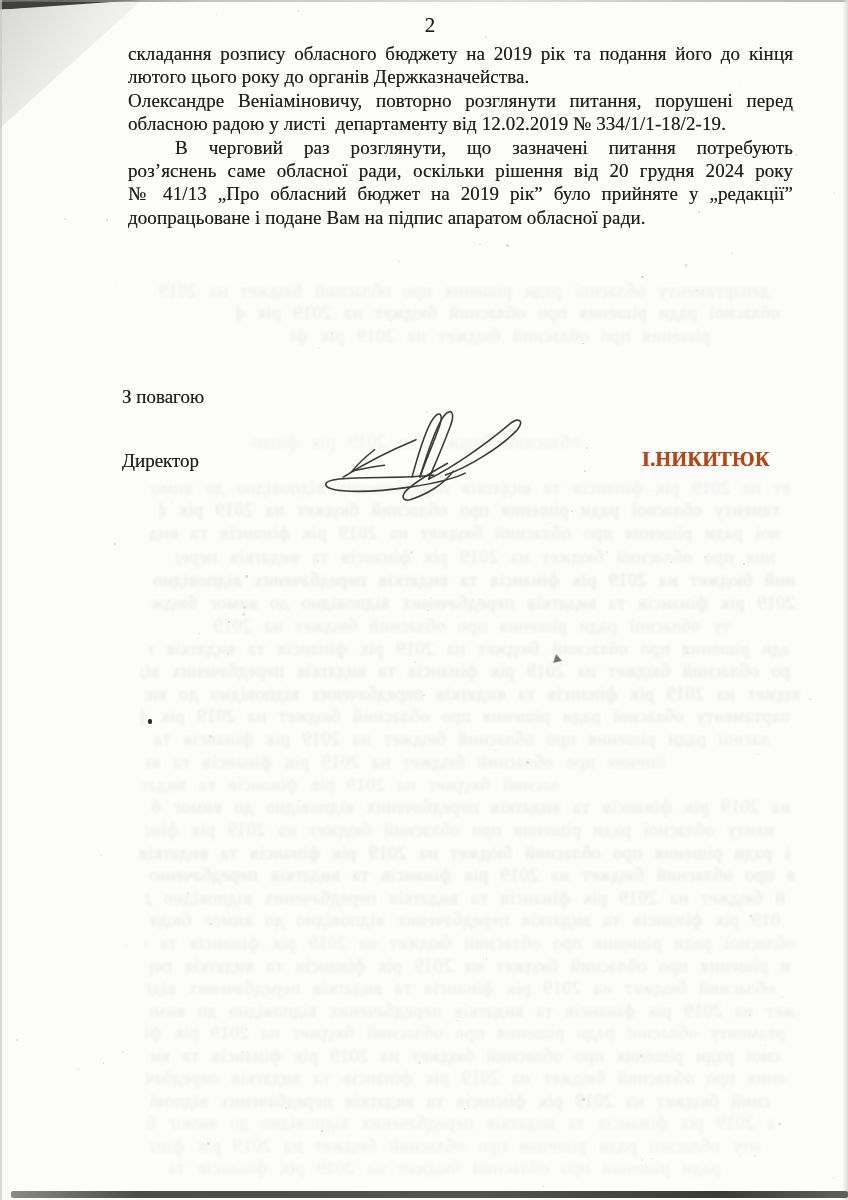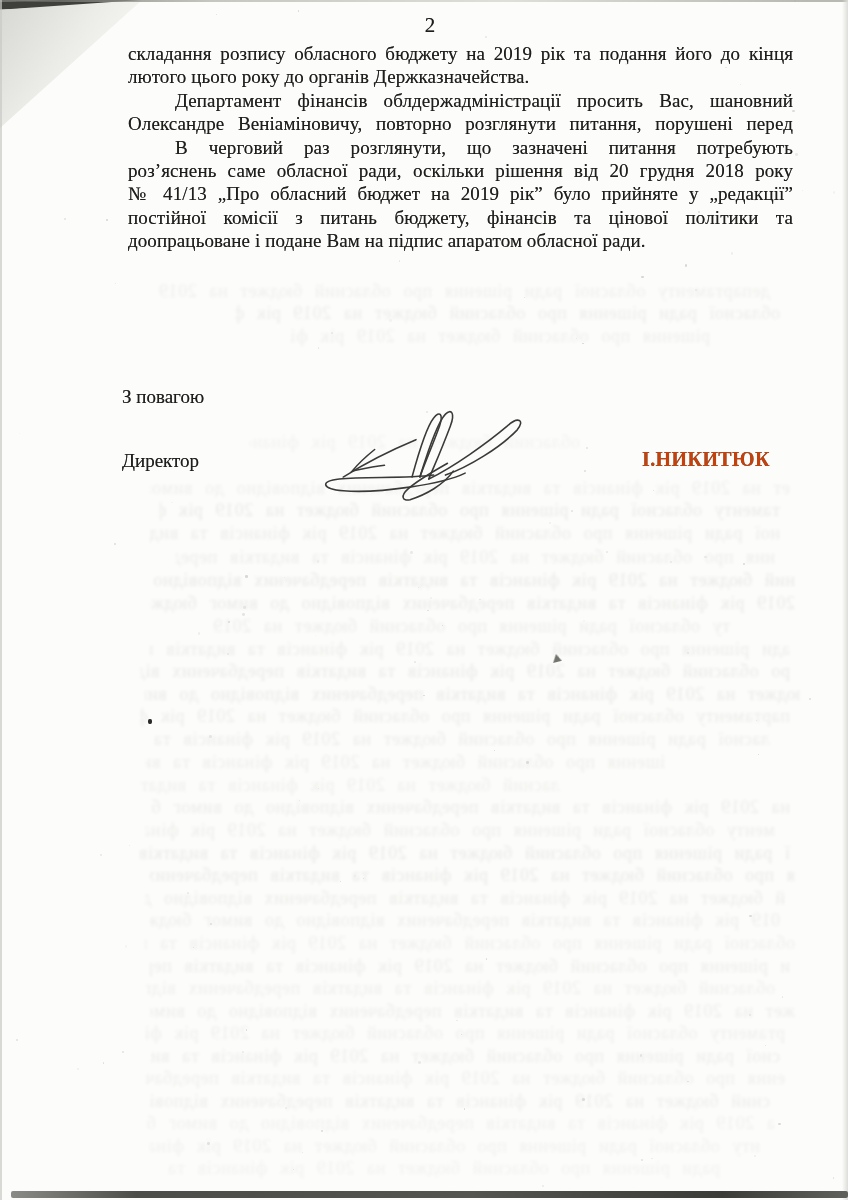--- a/index.html
+++ b/index.html
@@ -270,26 +270,25 @@
       <div class="speck" style="left: 186.982px; top: 891.963px; width: 2.20892px; height: 2.20892px; background: rgb(118, 118, 112); opacity: 0.15;"></div>
       <div class="speck" style="left: 129.044px; top: 844.582px; width: 1.06584px; height: 1.06584px; background: rgb(118, 118, 112); opacity: 0.13;"></div>
       <div class="speck" style="left: 523.707px; top: 296.811px; width: 1.11599px; height: 1.11599px; background: rgb(118, 118, 112); opacity: 0.2;"></div>
     </div>
 
   <div class="page-number">2</div>
 
   <div class="letter-body">
       <div class="line">складання розпису обласного бюджету на 2019 рік та подання його до кінця</div>
       <div class="line last">лютого цього року до органів Держказначейства.</div>
-      <div class="line indent">Департамент фінансів облдержадміністрації просить Вас, шановний</div>
       <div class="line">Олександре Веніаміновичу, повторно розглянути питання, порушені перед</div>
+      <div class="line last">обласною радою у листі  департаменту від 12.02.2019 № 334/1/1-18/2-19.</div>
       <div class="line indent">В черговий раз розглянути, що зазначені питання потребують</div>
-      <div class="line">роз’яснень саме обласної ради, оскільки рішення від 20 грудня 2018 року</div>
+      <div class="line">роз’яснень саме обласної ради, оскільки рішення від 20 грудня 2024 року</div>
       <div class="line">№ 41/13 „Про обласний бюджет на 2019 рік” було прийняте у „редакції”</div>
-      <div class="line">постійної комісії з питань бюджету, фінансів та цінової політики та</div>
       <div class="line last">доопрацьоване і подане Вам на підпис апаратом обласної ради.</div>
     </div>
 
   <div class="closing">З повагою</div>
   <div class="signer-title">Директор</div>
 
   <svg class="signature" viewBox="0 0 240 105" fill="none">
     <g stroke="#3a3a38" stroke-width="1.6" stroke-linecap="round" fill="none">
       <path d="M172,76 C150,87 85,97 48,94 C26,92 24,84 44,82 C70,79 110,82 140,78"></path>
       <path d="M48,80 C70,66 98,52 122,42"></path>

